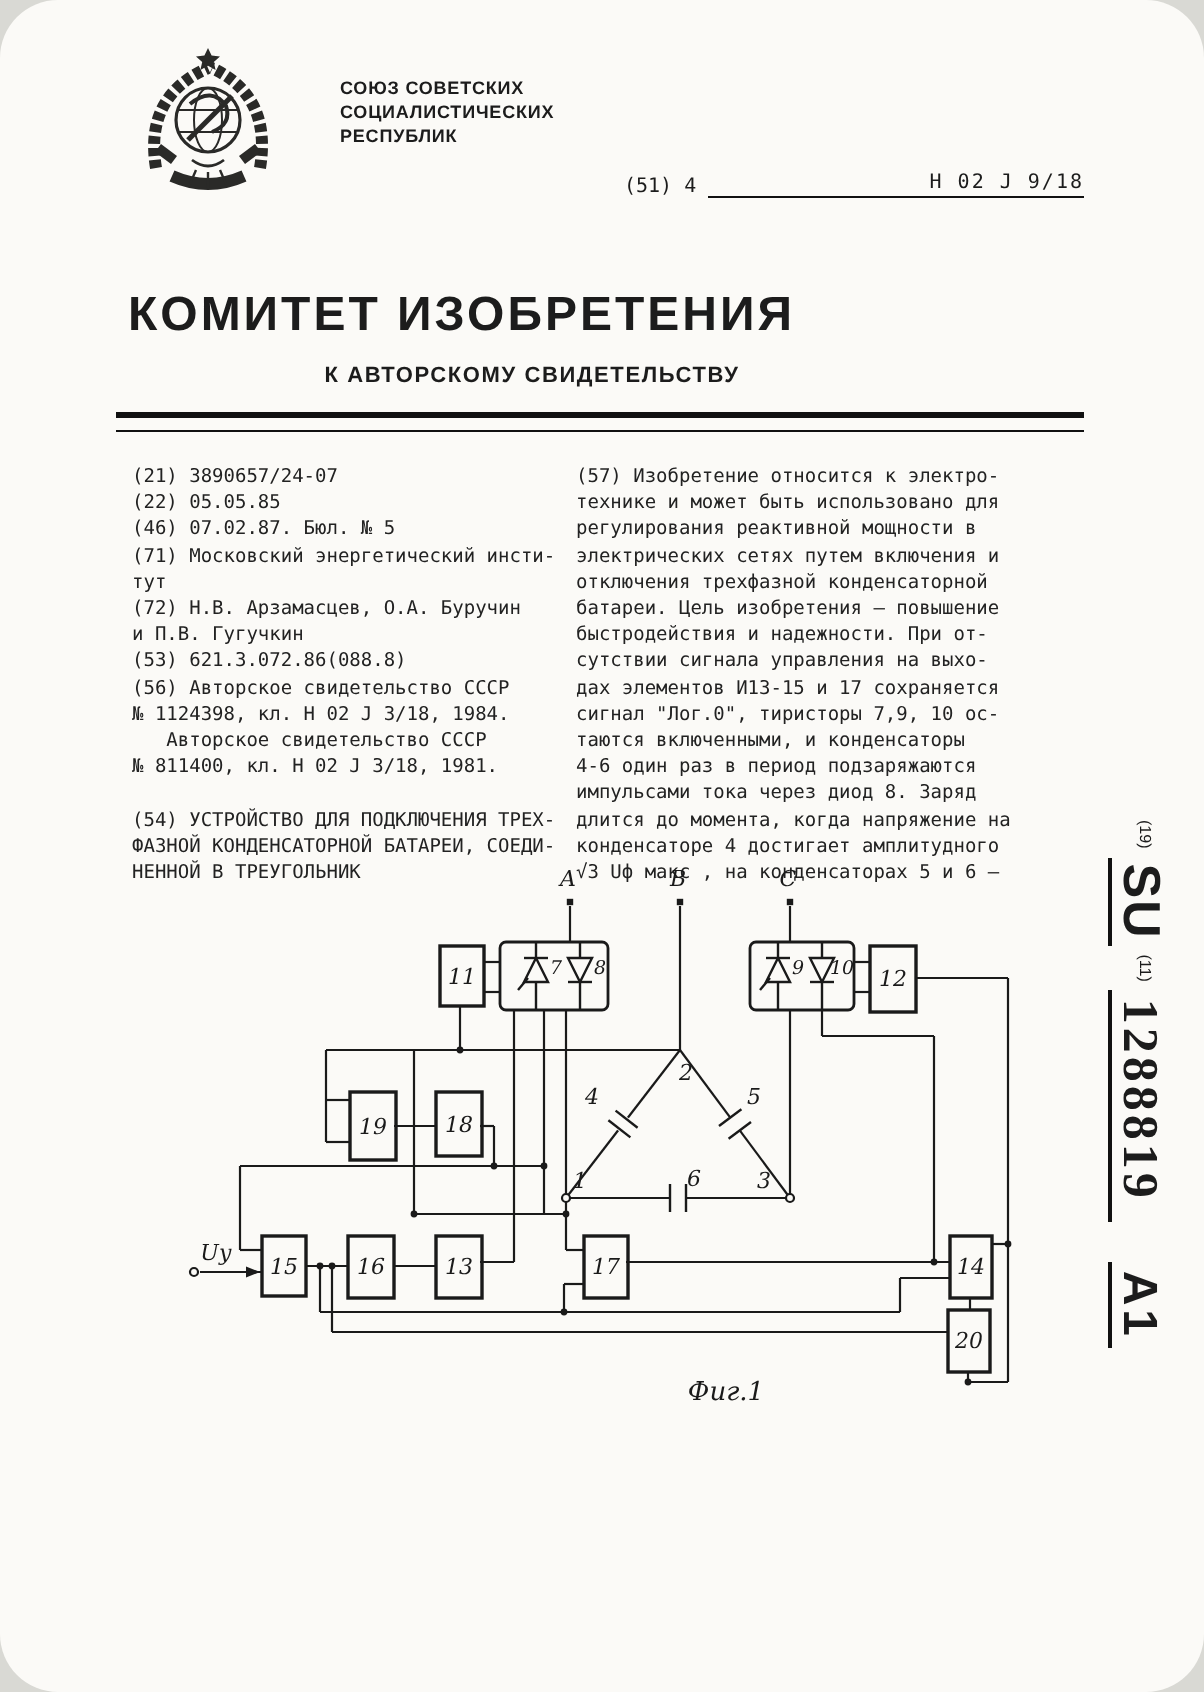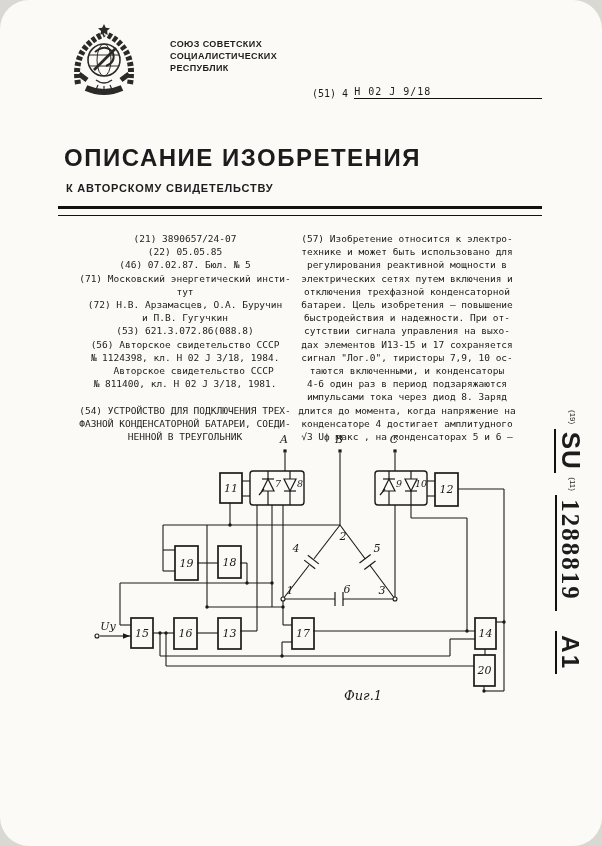--- a/index.html
+++ b/index.html
@@ -15,42 +15,42 @@
     position:absolute;left:170px;top:38px;width:130px;
     font-size:9px;font-weight:bold;line-height:12px;letter-spacing:.4px;
     white-space:pre-line;
   }
   .publine{position:absolute;left:312px;top:40px;width:230px;white-space:nowrap;}
   .tiny{font-size:8px;vertical-align:6px;}
   .su-big{font-size:25px;font-weight:bold;letter-spacing:1px;border-bottom:2px solid #111;padding:0 2px 1px 2px;}
   .num-big{font-family:"Liberation Serif",serif;font-size:24px;font-weight:bold;border-bottom:2px solid #111;padding:0 18px 1px 4px;letter-spacing:1px;}
   .kind-big{font-size:22px;font-weight:bold;margin-left:14px;letter-spacing:2px;}
   .ipcline{position:absolute;left:312px;top:86px;width:230px;display:flex;align-items:flex-end;
-    font-family:"DejaVu Sans Mono",monospace;font-size:10px;}
+    font-family:"DejaVu Sans Mono",monospace;font-size:10px;text-align:right;}
   .ipc-prefix{white-space:pre;margin-right:6px;}
   .ipc-class{flex:1;border-bottom:1.5px solid #111;padding-bottom:1px;letter-spacing:1px;}
   .committee{
     position:absolute;left:66px;top:110px;width:260px;
     font-size:10px;font-weight:bold;line-height:13px;letter-spacing:.3px;white-space:pre-line;
   }
   .doc-title{
     position:absolute;left:64px;top:144px;width:480px;
     font-size:24px;font-weight:bold;letter-spacing:1.5px;
   }
   .doc-subtitle{
     position:absolute;left:66px;top:182px;width:400px;
-    font-size:11px;font-weight:bold;letter-spacing:.8px;
+    font-size:11px;font-weight:bold;letter-spacing:.8px;text-align:center;
   }
   .rule{position:absolute;left:58px;top:206px;width:484px;height:6px;
     border-top:3px solid #111;border-bottom:1px solid #111;}
   
   .col{
     position:absolute;top:232px;
     font-family:"DejaVu Sans Mono",monospace;font-size:9.5px;line-height:13.2px;
-    white-space:pre;color:#222;text-align:center;
+    white-space:pre;color:#222;
   }
   #col-left{left:66px;width:238px;}
   #col-right{left:288px;width:238px;}
   
   #diagram{position:absolute;left:80px;top:426px;}
   .d-wire{stroke:#1a1a1a;stroke-width:1.1;fill:none;}
   .d-block{fill:none;stroke:#1a1a1a;stroke-width:1.7;}
   .d-box{fill:none;stroke:#1a1a1a;stroke-width:1.4;}
   .d-sym{stroke:#1a1a1a;stroke-width:1.2;fill:none;}
   .d-gap{stroke:#fbfaf7;stroke-width:10;fill:none;}
@@ -98,21 +98,21 @@
 СОЦИАЛИСТИЧЕСКИХ
 РЕСПУБЛИК</div>
 
 
   <div class="ipcline">
     <span class="ipc-prefix">(51) 4</span>
     <span class="ipc-class">H 02 J 9/18</span>
   </div>
 
 
-  <div class="doc-title">ОПИСАНИЕ ИЗОБРЕТЕНИЯ</div>
+  <div class="doc-title">КОМИТЕТ ИЗОБРЕТЕНИЯ</div>
   <div class="doc-subtitle">К АВТОРСКОМУ СВИДЕТЕЛЬСТВУ</div>
   <div class="rule"></div>
 
   <div id="col-left" class="col">(21) 3890657/24-07
 (22) 05.05.85
 (46) 07.02.87. Бюл. № 5
 (71) Московский энергетический инсти-
 тут
 (72) Н.В. Арзамасцев, О.А. Буручин
 и П.В. Гугучкин

